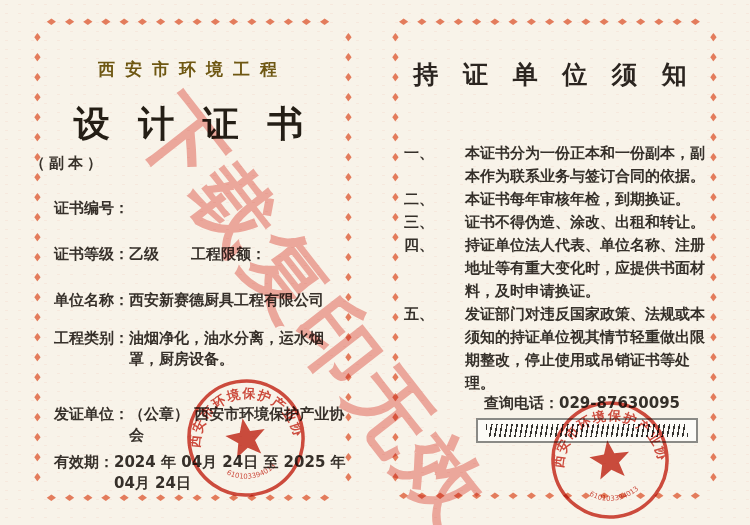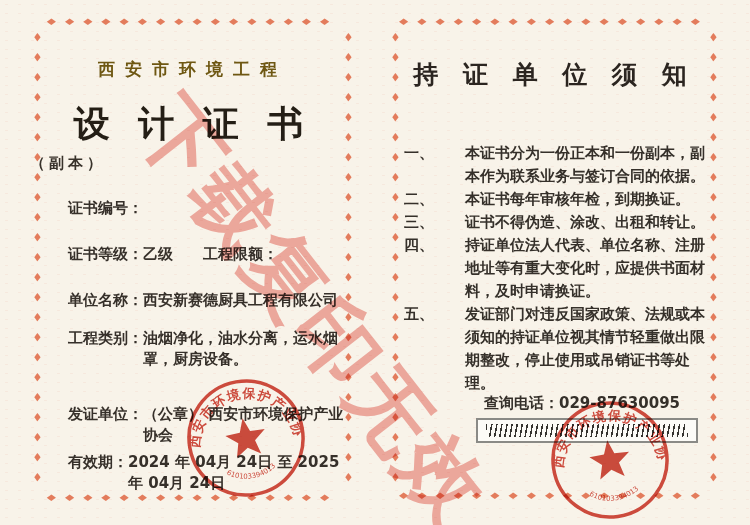--- a/index.html
+++ b/index.html
@@ -28,23 +28,23 @@
 
   
   .org-title{position:absolute;top:44px;left:0;right:0;text-align:center;
              font-size:17px;font-weight:700;letter-spacing:10px;color:#6e5712;}
   .doc-title{position:absolute;top:86px;left:0;right:0;text-align:center;
              font-size:36px;font-weight:700;letter-spacing:8px;color:#241e15;}
   .copy-label{position:absolute;top:140px;left:0;right:0;text-align:left;
               font-size:15px;font-weight:700;letter-spacing:4px;color:#38322a;}
   .f-row{position:absolute;left:24px;right:8px;display:flex;font-size:15px;
          font-weight:700;color:#36302a;line-height:21px;}
-  .f-label{white-space:nowrap;margin-left:14px;}
+  .f-label{white-space:nowrap;}
   .f-val{flex:1;}
-  .f-val-fixed{flex:none;margin-right:16px;}
+  .f-val-fixed{flex:none;margin-right:32px;}
   .r1{top:184px}.r2{top:230px}.r3{top:276px}.r4{top:314px}.r5{top:390px}.r6{top:438px}
 
   
   .rp-title{position:absolute;top:44px;left:0;right:0;text-align:center;
             font-size:25px;font-weight:700;letter-spacing:8px;color:#2b2520;}
   .notices{position:absolute;top:128px;left:16px;right:8px;}
   .notice{display:flex;font-size:15px;font-weight:700;line-height:23px;color:#35302a;}
   .n-marker{width:37px;flex:none;}
   .n-text{flex:1;margin-left:24px;}
   .phone{position:absolute;left:96px;top:380px;font-size:15px;font-weight:700;color:#35302a;}

